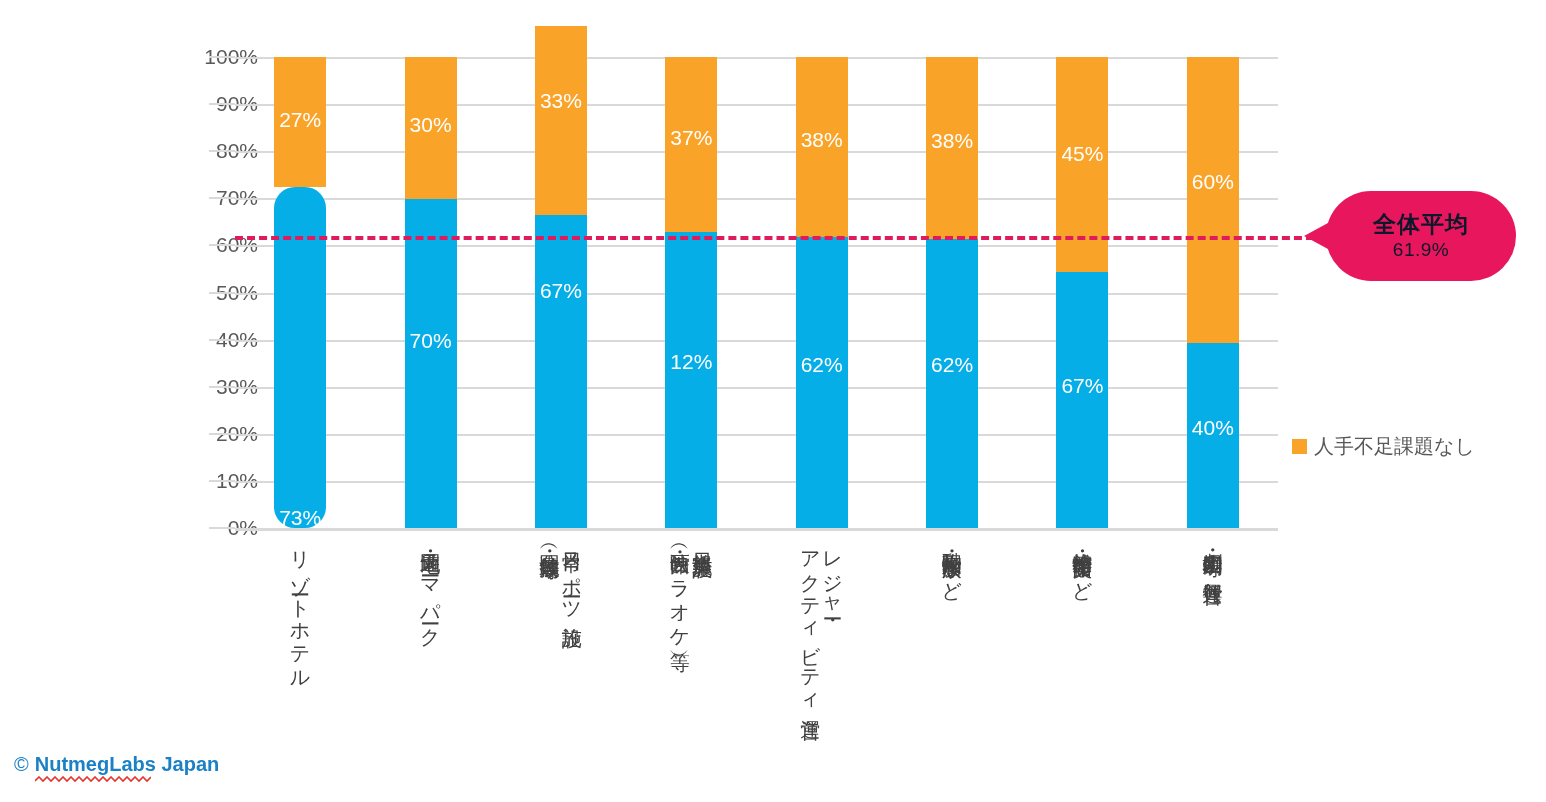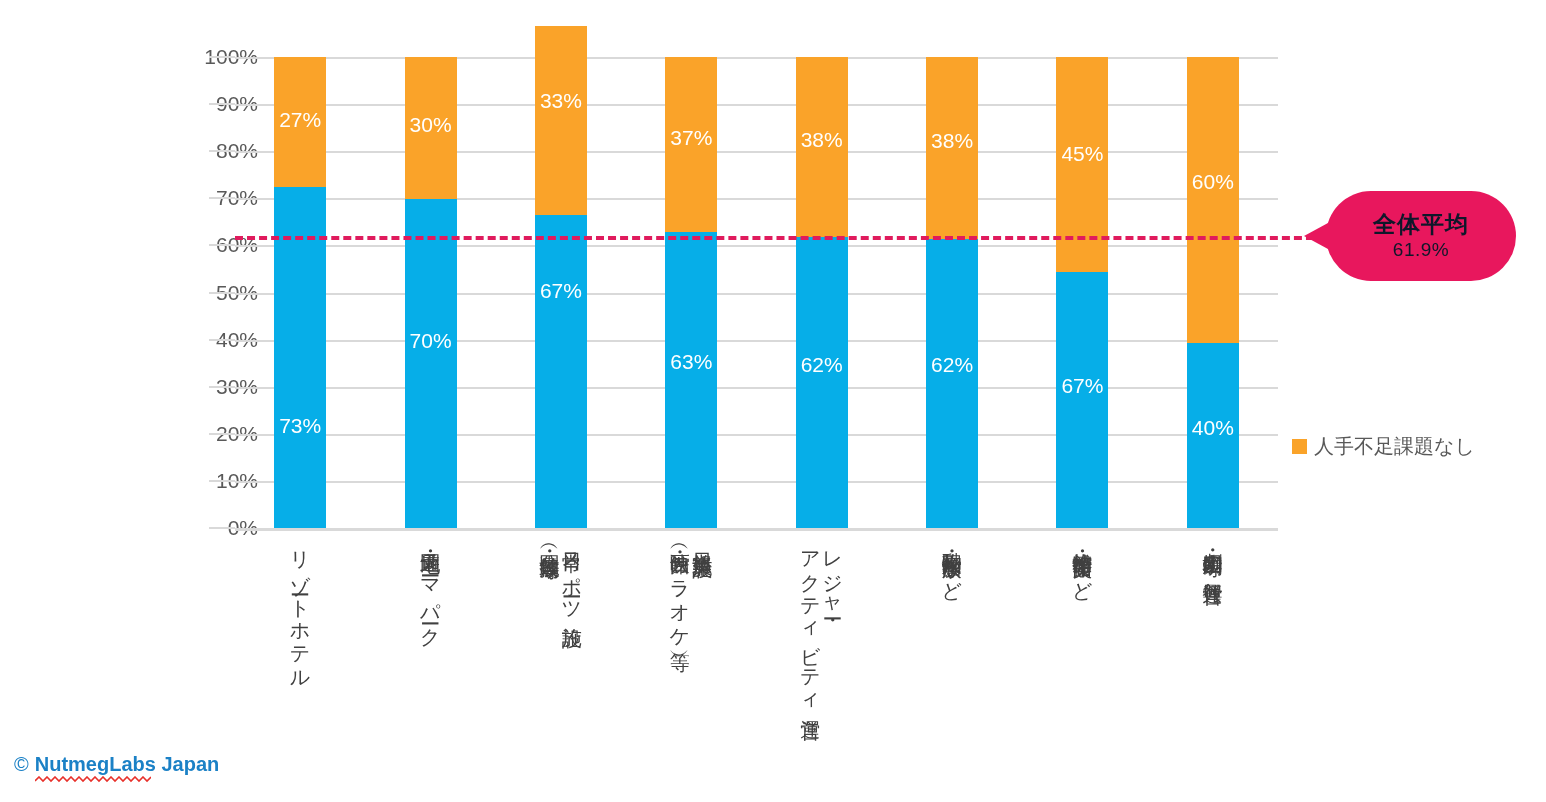--- a/index.html
+++ b/index.html
@@ -249,21 +249,21 @@
       <div class="gridline" style="top: 94.2px;"></div>
       <div class="gridline" style="top: 141.3px;"></div>
       <div class="gridline" style="top: 188.4px;"></div>
       <div class="gridline" style="top: 235.5px;"></div>
       <div class="gridline" style="top: 282.6px;"></div>
       <div class="gridline" style="top: 329.7px;"></div>
       <div class="gridline" style="top: 376.8px;"></div>
       <div class="gridline" style="top: 423.9px;"></div>
       <div class="gridline baseline" style="top: 471px;"></div>
       <div class="bar-group" style="left: 39.1875px; height: 471px;">
-        <div class="seg seg-blue" style="bottom: 0px; height: 341.004px; align-items: center; padding-top: 136.402px; box-sizing: border-box;">
+        <div class="seg seg-blue" style="bottom: 0px; height: 341.004px; align-items: flex-end; padding-top: 136.402px; box-sizing: border-box; border-radius: 21px;">
           <span class="seg-label">73%</span>
         </div>
         <div class="seg seg-orange" style="bottom: 341.004px; height: 129.996px; align-items: flex-start; padding-top: 51.9984px; box-sizing: border-box;">
           <span class="seg-label">27%</span>
         </div>
       </div>
       <div class="bar-group" style="left: 169.562px; height: 471px;">
         <div class="seg seg-blue" style="bottom: 0px; height: 329.229px; align-items: flex-start; padding-top: 131.692px; box-sizing: border-box;">
           <span class="seg-label">70%</span>
         </div>
@@ -274,21 +274,21 @@
       <div class="bar-group" style="left: 299.938px; height: 471px;">
         <div class="seg seg-blue" style="bottom: 0px; height: 312.744px; align-items: flex-start; padding-top: 65px; box-sizing: border-box;">
           <span class="seg-label">67%</span>
         </div>
         <div class="seg seg-orange" style="bottom: 312.744px; height: 189px; align-items: flex-start; padding-top: 63.3024px; box-sizing: border-box;">
           <span class="seg-label">33%</span>
         </div>
       </div>
       <div class="bar-group" style="left: 430.312px; height: 471px;">
         <div class="seg seg-blue" style="bottom: 0px; height: 295.788px; align-items: flex-start; padding-top: 118.315px; box-sizing: border-box;">
-          <span class="seg-label">63%</span>
+          <span class="seg-label">12%</span>
         </div>
         <div class="seg seg-orange" style="bottom: 295.788px; height: 175.212px; align-items: flex-start; padding-top: 70.0848px; box-sizing: border-box;">
           <span class="seg-label">37%</span>
         </div>
       </div>
       <div class="bar-group" style="left: 560.688px; height: 471px;">
         <div class="seg seg-blue" style="bottom: 0px; height: 290.607px; align-items: flex-start; padding-top: 116.243px; box-sizing: border-box;">
           <span class="seg-label">62%</span>
         </div>
         <div class="seg seg-orange" style="bottom: 290.607px; height: 180.393px; align-items: flex-start; padding-top: 72.1572px; box-sizing: border-box;">

